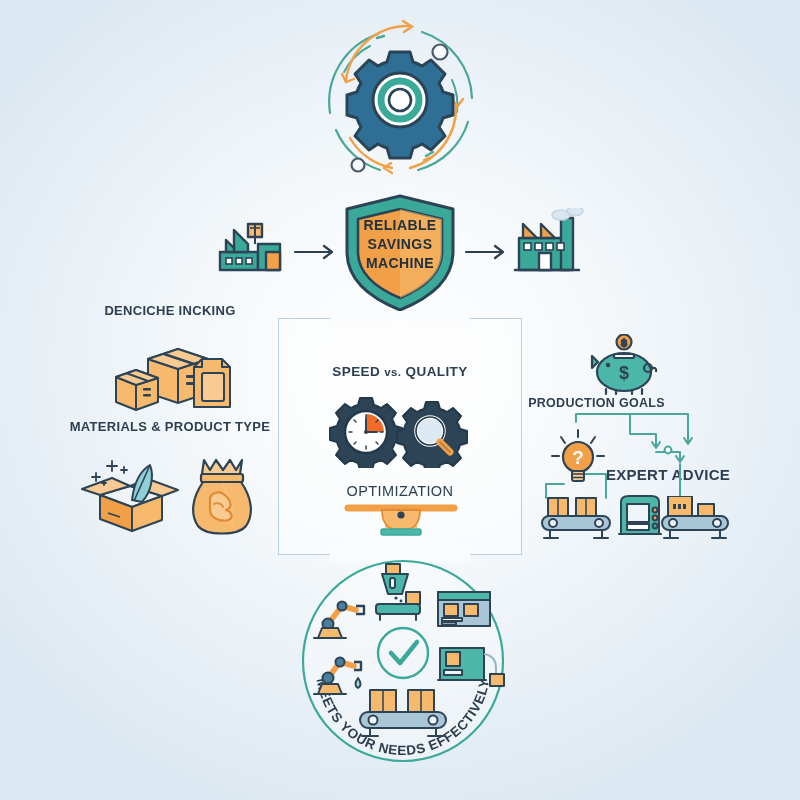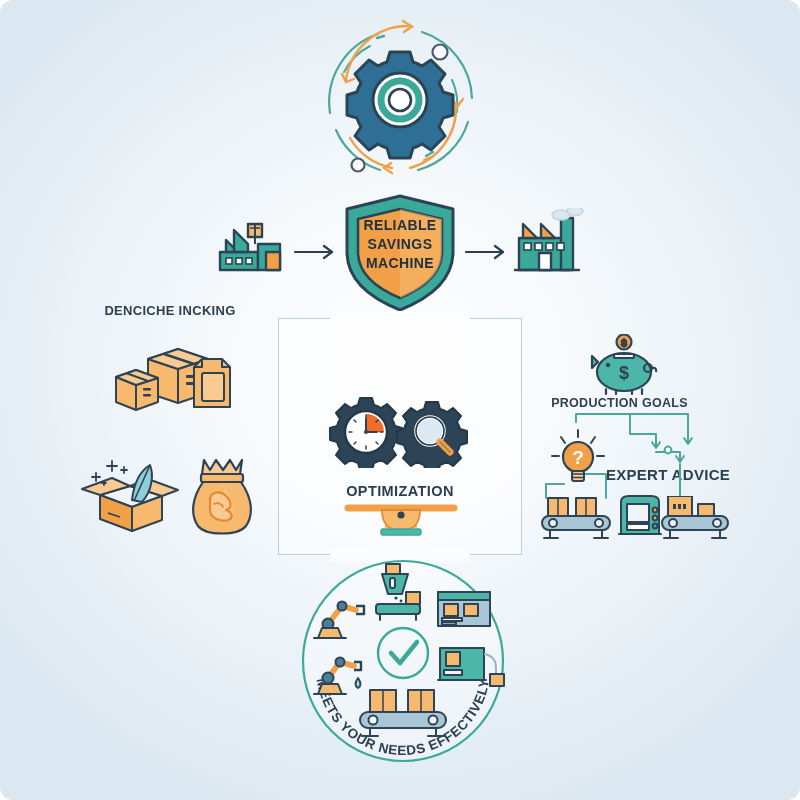--- a/index.html
+++ b/index.html
@@ -6,21 +6,20 @@
     margin: 0; padding: 0;
     width: 800px; height: 800px;
     overflow: hidden;
     font-family: "Liberation Sans", sans-serif;
   }
   #stage {
     position: relative;
     width: 800px; height: 800px;
     background: radial-gradient(ellipse 62% 58% at 50% 46%, #fdfdfe 0%, #f7fafc 34%, #eaf1f7 68%, #dce8f1 100%);
     overflow: hidden;
-    border-radius: 13px;
   }
   .abs { position: absolute; }
   .lbl {
     color: #2d3e50;
     font-weight: 700;
     letter-spacing: 0.3px;
     white-space: nowrap;
     text-align: center;
     font-size: 13px;
   }
@@ -56,21 +55,21 @@
     background: linear-gradient(180deg,#fbfcfd,#f8fbfc);
   }
   .speed-label {
     position: absolute; left: 278px; top: 364px; width: 244px;
     text-align: center; font-size: 13.5px; font-weight: 700;
     color: #2d3e50; letter-spacing: 0.4px;
   }
   .speed-label .vs { font-size: 11.5px; font-weight: 700; }
   .opt-label {
     position: absolute; left: 278px; top: 483px; width: 244px;
-    text-align: center; font-size: 14.5px; font-weight: 700;
+    text-align: center; font-size: 14.5px; font-weight: 400;
     color: #2d3e50; letter-spacing: 0.4px;
   }
 </style>
 </head>
 <body>
 
 <div id="stage">
 
   <svg class="abs" style="left:300px; top:18px;" width="200" height="165" viewBox="0 0 200 165">
     <g fill="none" stroke-linecap="round">
@@ -171,20 +170,21 @@
     <path d="M61 17 L103 27 V60 C103 82 85 96 61 106 C37 96 19 82 19 60 V27 Z" fill="#f2a048" stroke="#2a4456" stroke-width="2.6" stroke-linejoin="round"></path>
     <path d="M61 17 L103 27 V60 C103 82 85 96 61 106 Z" fill="#f6b96d" opacity="0.55"></path>
   </svg>
   <div id="shield-text">
     <div>RELIABLE</div>
     <div>SAVINGS</div>
     <div>MACHINE</div>
   </div>
 
   <div class="abs lbl" style="left:60px; top:303px; width:220px;">DENCICHE INCKING</div>
+  <div class="abs lbl" style="left:50px; top:419px; width:240px;">MATERIALS &amp; PRODUCT TYPE</div>
 
   <svg class="abs" style="left:110px; top:337px;" width="126" height="78" viewBox="0 0 126 78">
     <g stroke="#2d4356" stroke-width="2" stroke-linejoin="round">
 
       <path d="M38 22 L68 12 L98 22 L98 56 L68 66 L38 56 Z" fill="#f6b96d"></path>
       <path d="M38 22 L68 32 L98 22" fill="none"></path>
       <path d="M68 32 L68 66" fill="none"></path>
       <path d="M38 22 L68 12 L98 22 L68 32 Z" fill="#f9cb92"></path>
       <path d="M54 17 L84 27" stroke-width="2.4" fill="none"></path>
       <g fill="#2d4356" stroke="none">
@@ -237,21 +237,21 @@
       <path d="M18 8 L24 18 L30 8 L37 18 L44 8 L50 18 L56 8 L54 22 L16 22 Z" fill="#f9cb92"></path>
       <rect x="15" y="22" width="42" height="8" rx="2" fill="#f6b96d"></rect>
       <path d="M17 30 C6 46 4 62 12 74 C20 84 52 84 60 74 C68 62 66 46 55 30 Z" fill="#f6b96d"></path>
       <path d="M36 30 C46 44 50 60 46 76" fill="#f9cb92" stroke="none" opacity="0.45"></path>
     </g>
 
     <path d="M24 48 C24 40 34 38 40 44 C46 50 46 56 40 58 C46 60 48 66 42 68 C34 70 24 66 24 58 Z" fill="#f9cb92" stroke="#e08a33" stroke-width="2.2" stroke-linejoin="round"></path>
     <path d="M28 52 C32 50 36 52 37 55" fill="none" stroke="#e08a33" stroke-width="1.8" stroke-linecap="round"></path>
   </svg>
 
-  <div class="abs lbl" style="left:527px; top:396px; width:185px; font-size:12.5px;">PRODUCTION GOALS</div>
+  <div class="abs lbl" style="left:504px; top:396px; width:185px; font-size:12.5px;">PRODUCTION GOALS</div>
   <div class="abs lbl" style="left:598px; top:466px; width:140px; font-size:15px;">EXPERT ADVICE</div>
 
   <svg class="abs" style="left:586px; top:334px;" width="76" height="62" viewBox="0 0 76 62">
     <g stroke="#2d4356" stroke-width="2.2" stroke-linejoin="round">
       <circle cx="38" cy="8" r="7.5" fill="#f2a048"></circle>
       <text x="38" y="12" text-anchor="middle" font-size="9" font-weight="700" fill="#2d4356" font-family="Liberation Sans, sans-serif">$</text>
       <path d="M12 28 L6 22 L6 34 Z" fill="#4cb6a9"></path>
       <ellipse cx="38" cy="38" rx="27" ry="19" fill="#4cb6a9"></ellipse>
       <rect x="28" y="20" width="20" height="4" rx="1.6" fill="#eef4f8"></rect>
       <path d="M20 55 L20 60 M30 56 L30 60 M46 56 L46 60 M56 55 L56 60" stroke-linecap="round"></path>
@@ -335,20 +335,25 @@
       <circle cx="57" cy="27" r="4" fill="#eef4f8"></circle>
       <path d="M10 34 L10 42 M60 34 L60 42" stroke-linecap="round"></path>
       <path d="M4 42 H18 M52 42 H66" stroke-linecap="round"></path>
     </g>
   </svg>
 
   <div class="panel"></div>
   <div class="panel-gap-top"></div>
   <div class="panel-gap-bottom"></div>
 
+  <div class="speed-label">
+    <span>SPEED</span>
+    <span class="vs">vs.</span>
+    <span>QUALITY</span>
+  </div>
 
   <svg class="abs" style="left:328px; top:396px;" width="146" height="72" viewBox="0 0 146 72">
     <g>
       <g transform="translate(38,36)">
         <path d="M-6-34h12l2 7a28 28 0 0 1 7 3l6-4 9 9-4 6a28 28 0 0 1 3 7l7 2v12l-7 2a28 28 0 0 1-3 7l4 6-9 9-6-4a28 28 0 0 1-7 3l-2 7h-12l-2-7a28 28 0 0 1-7-3l-6 4-9-9 4-6a28 28 0 0 1-3-7l-7-2v-12l7-2a28 28 0 0 1 3-7l-4-6 9-9 6 4a28 28 0 0 1 7-3z" fill="#2d4356" stroke="#22394a" stroke-width="2" stroke-linejoin="round"></path>
         <circle r="21" fill="#ffffff" stroke="#22394a" stroke-width="2.4"></circle>
         <path d="M0 0 L0 -18 A18 18 0 0 1 18 0 Z" fill="#f26c28"></path>
         <g stroke="#2d4356" stroke-width="1.5" stroke-linecap="round">
           <path d="M0 -17 L0 -14"></path>
             <path d="M0 17 L0 14"></path>

